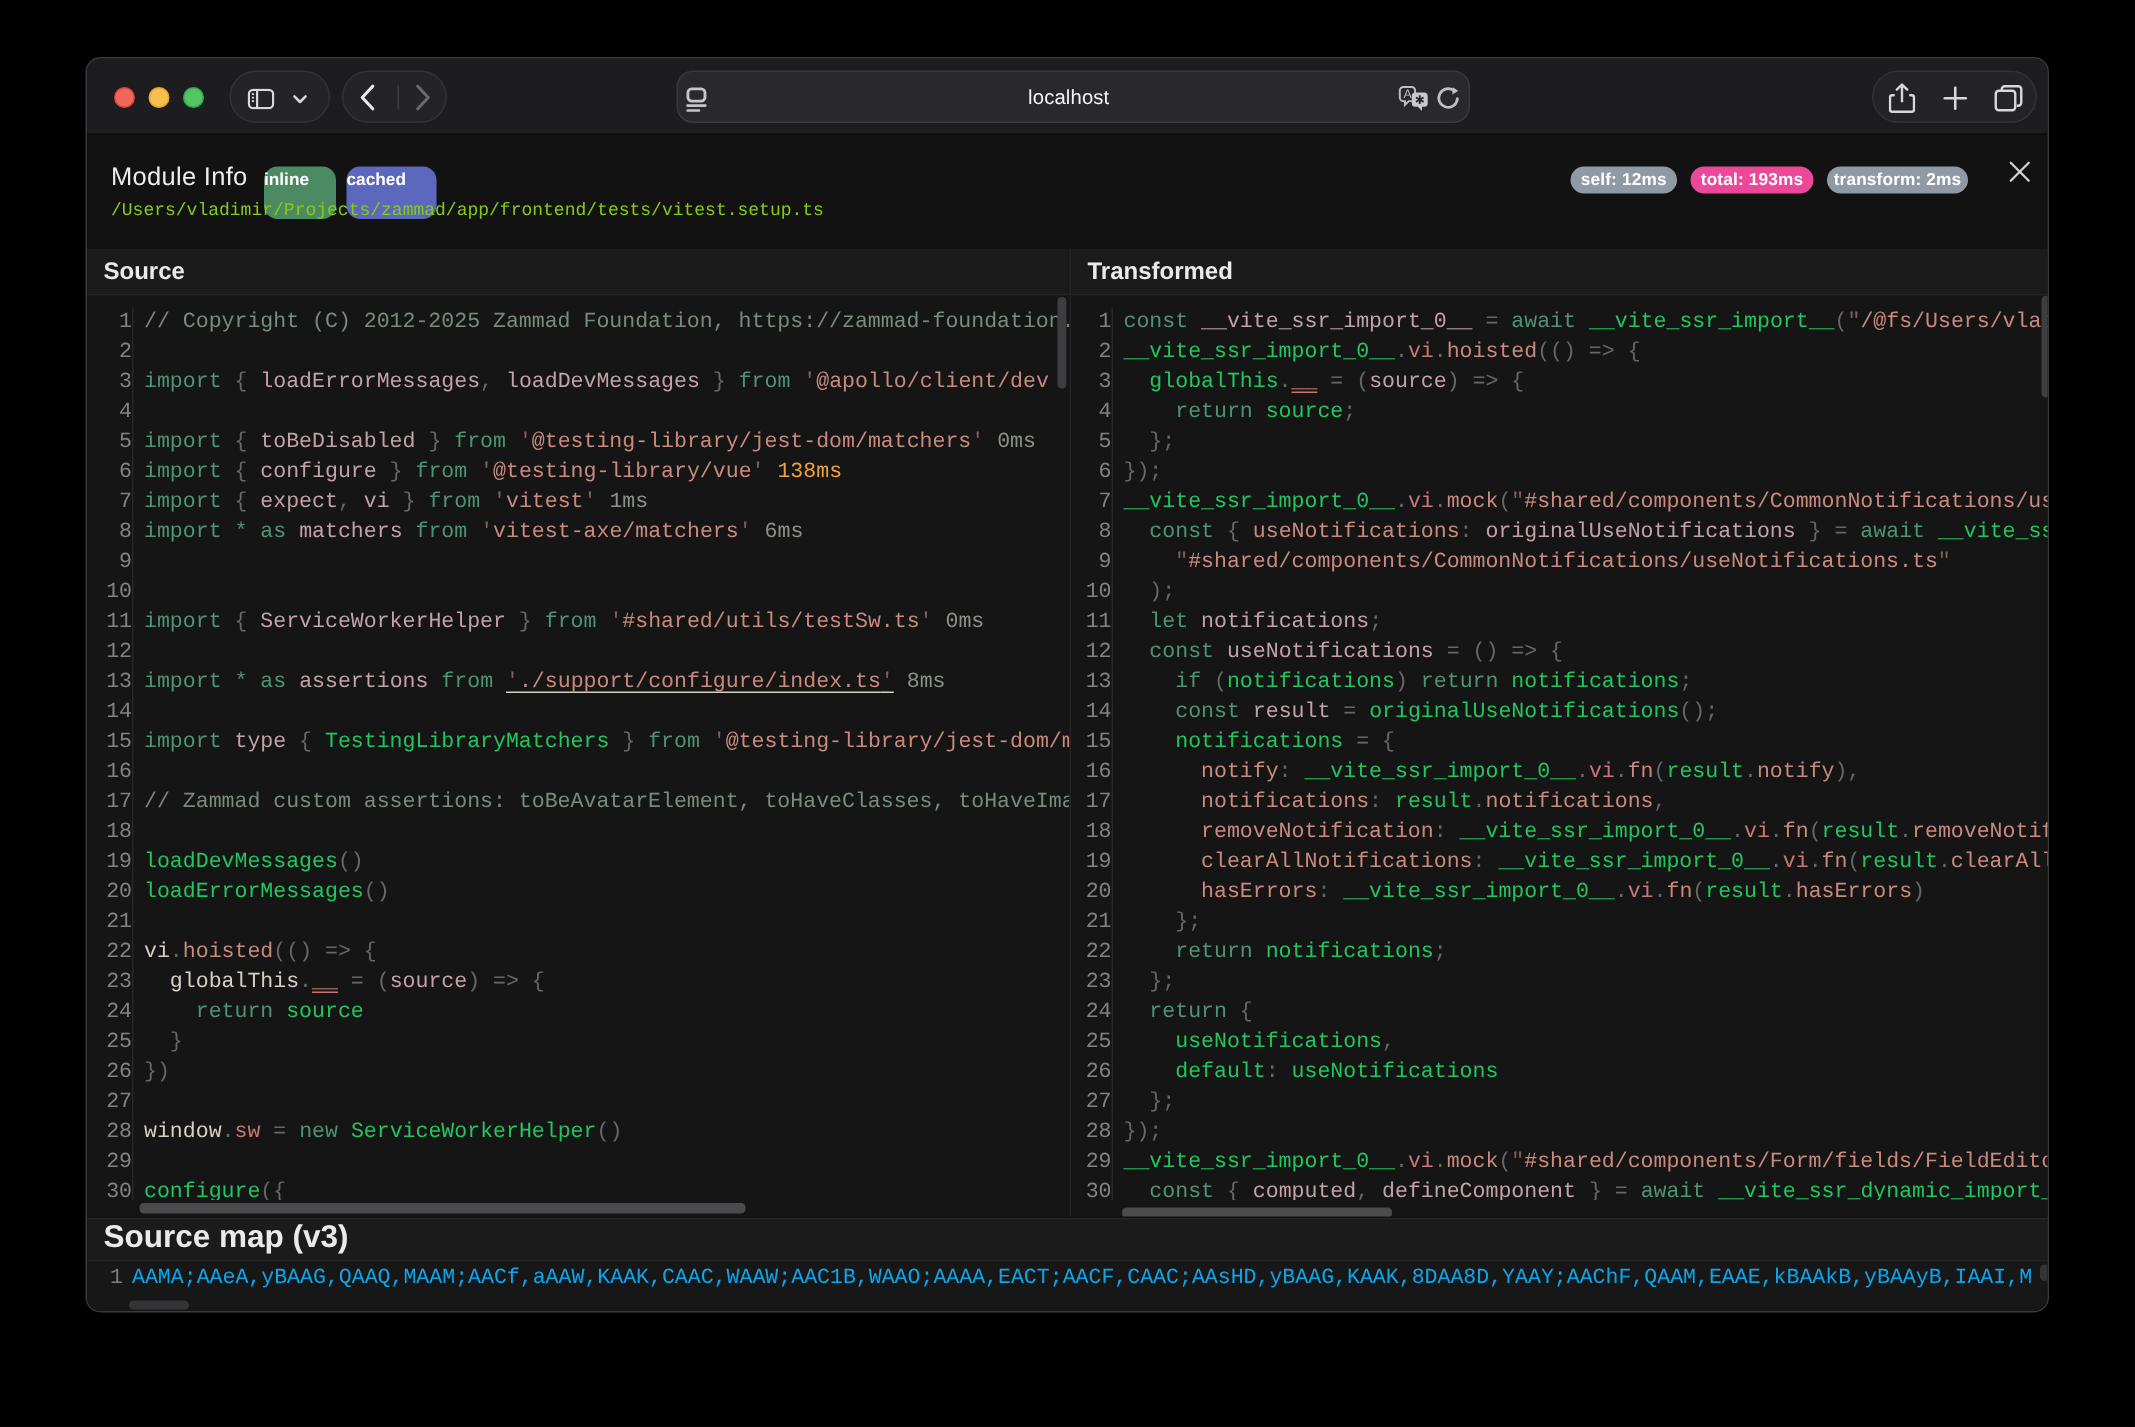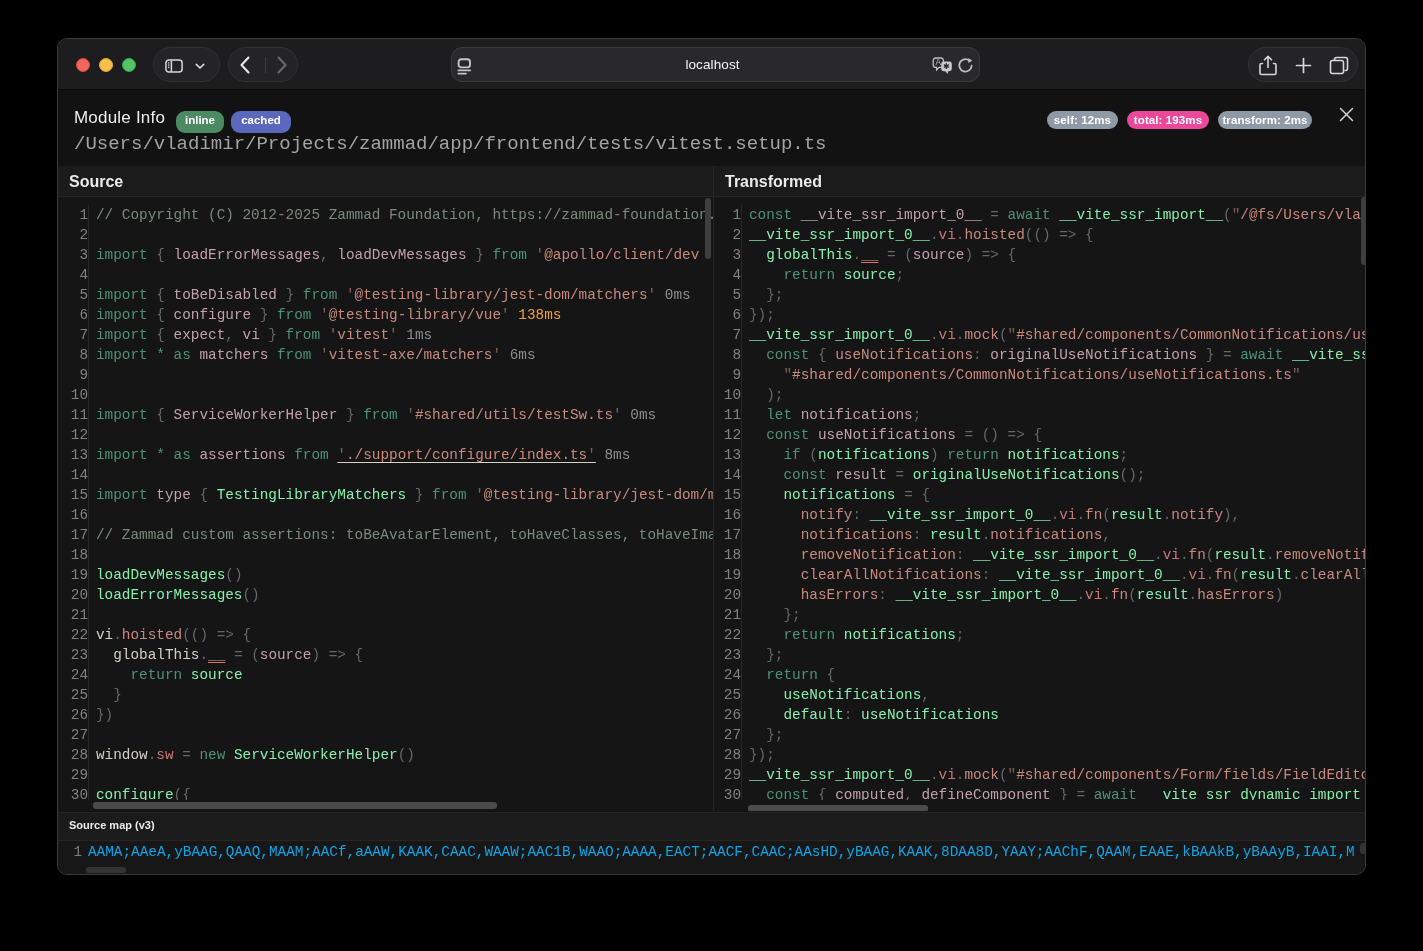--- a/index.html
+++ b/index.html
@@ -7,39 +7,39 @@
 #win{position:absolute;left:57px;top:38px;width:1309px;height:837px;background:#121213;border:1px solid #3a3a3c;border-radius:10px;overflow:hidden}
 
 #tb{position:absolute;left:0;top:0;width:100%;height:51px;background:#1d1d1f;border-bottom:1px solid #0a0a0a}
 .tl{position:absolute;top:19px;width:14px;height:14px;border-radius:50%;box-sizing:border-box}
 .grp{position:absolute;top:8px;height:35px;background:#242427;border:1px solid #323234;border-radius:18px}
 .icon{position:absolute}
 #addr{position:absolute;left:393px;top:8px;width:529px;height:35px;background:#29292b;border:1px solid #3a3a3c;border-radius:11px;color:#f4f4f4;font-size:13.5px;text-align:center;line-height:33px;letter-spacing:.1px}
 
 #mh{position:absolute;left:0;top:52px;width:100%;height:74px;background:#121213}
 #mh h1{position:absolute;left:16px;top:17px;font-size:17px;font-weight:400;color:#ededed;letter-spacing:.2px}
-.badge{position:absolute;top:20px;height:22px;border-radius:9px;color:#fff;font-size:11.5px;font-weight:700;line-height:18px;text-align:center}
+.badge{position:absolute;top:20px;height:35px;border-radius:9px;color:#fff;font-size:11.5px;font-weight:700;line-height:18px;text-align:left}
 .pill{position:absolute;top:20px;height:18px;border-radius:9px;color:#fff;font-size:11.5px;font-weight:700;line-height:18px;text-align:center;letter-spacing:.1px}
-#path{position:absolute;left:16px;top:42px;font-family:"Liberation Mono",monospace;font-size:19px;color:#a3a3a3;white-space:pre}
+#path{position:absolute;left:16px;top:42px;font-family:"Liberation Mono",monospace;font-size:12px;color:#84cc16;white-space:pre}
 
 .phead{position:absolute;top:127px;height:31px;background:#1b1b1c;border-bottom:1px solid #252526;color:#eaeaea;font-size:16px;font-weight:700;line-height:32px;padding-left:11px}
 .pane{position:absolute;top:158px;height:614px;overflow:hidden;background:#151516}
 .code{position:absolute;left:0;top:8px;font-family:"Liberation Mono",monospace;font-size:14.37px;line-height:20px;color:#d6d0c2}
 .l{display:flex;height:20px;white-space:pre}
 .l em{font-style:normal;flex:none;text-align:right;color:#828282;border-right:1px solid #272728}
 .lp .l em{width:31px}
 .rp .l em{width:28px}
 .l s{text-decoration:none;margin-left:7px}
 .k{color:#4d9375}.p{color:#666768}.str{color:#c98a7d}.q{color:#7d6157}.r{color:#cb7676}
-.o{color:#86efac}.i{color:#c3a1a8}.w{color:#d6d0c2}.c{color:#7a8a7c}.t{color:#8b9088}.a{color:#efa13f}
+.o{color:#22c55e}.i{color:#c3a1a8}.w{color:#d6d0c2}.c{color:#7a8a7c}.t{color:#8b9088}.a{color:#efa13f}
 .u{text-decoration:underline;text-underline-offset:3px}
 .hstrip{position:absolute;left:0;bottom:0;width:100%;height:11px;background:#151516}
 .thumb{position:absolute;background:#4b4b4e;border-radius:3px}
 
-#smh{position:absolute;left:0;top:773px;width:100%;height:29px;background:#1b1b1c;border-top:1px solid #252526;border-bottom:1px solid #252526;color:#eaeaea;font-size:11px;font-weight:700;line-height:24px;padding-left:11px}
+#smh{position:absolute;left:0;top:773px;width:100%;height:29px;background:#1b1b1c;border-top:1px solid #252526;border-bottom:1px solid #252526;color:#eaeaea;font-size:21px;font-weight:700;line-height:24px;padding-left:11px}
 #sm{position:absolute;left:0;top:802px;width:100%;height:35px;background:#171718;overflow:hidden}
 #sm .row{position:absolute;top:1px;left:0;width:100%;display:flex;font-family:"Liberation Mono",monospace;font-size:14.37px;line-height:20px;white-space:pre}
 #sm .row em{font-style:normal;flex:none;width:24px;text-align:right;color:#7c7c7c}
 #sm .row s{text-decoration:none;margin-left:6px;color:#0ea5e9}
 </style>
 </head>
 <body>
 <div id="win">
   <div id="tb">
     <div class="tl" style="left:18px;background:#f0685c;border:1px solid #e0443c"></div>

